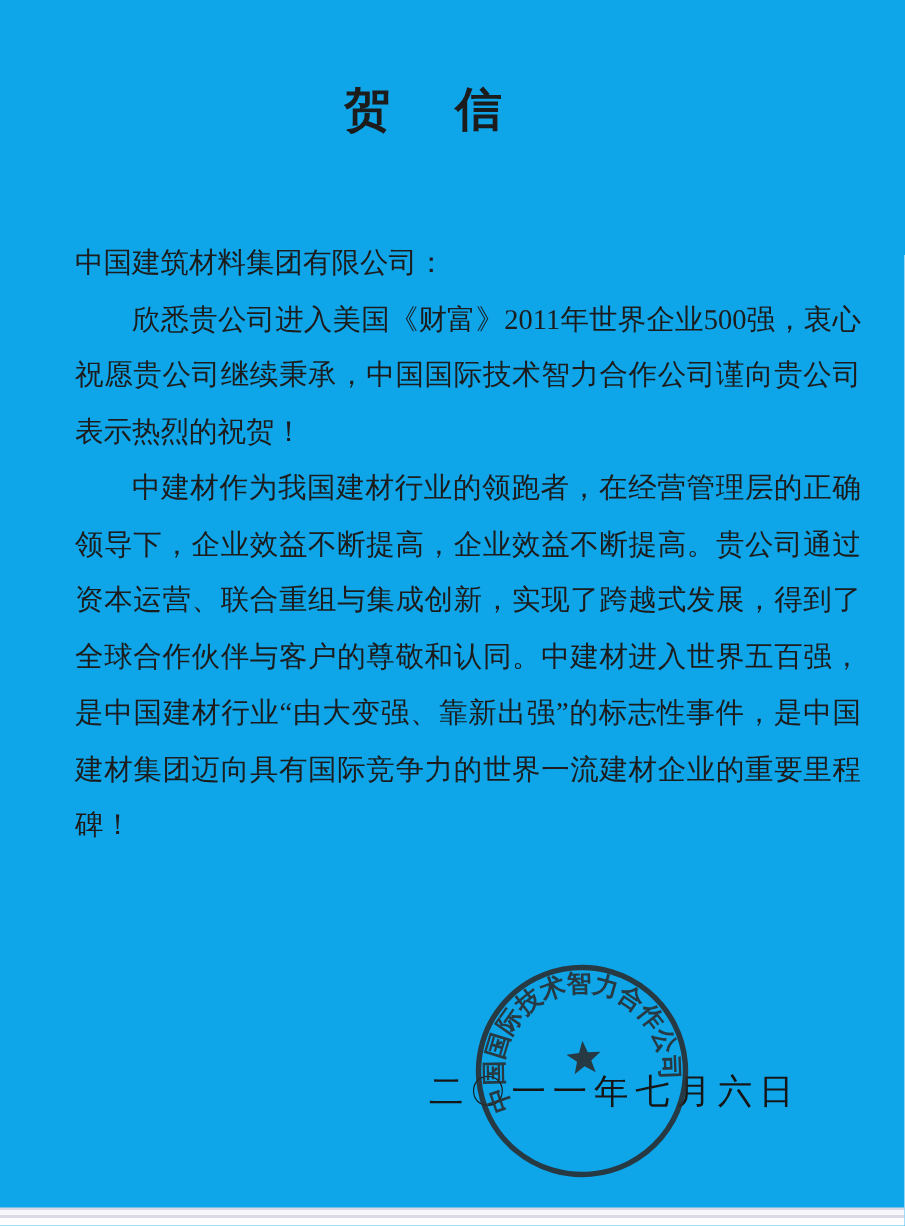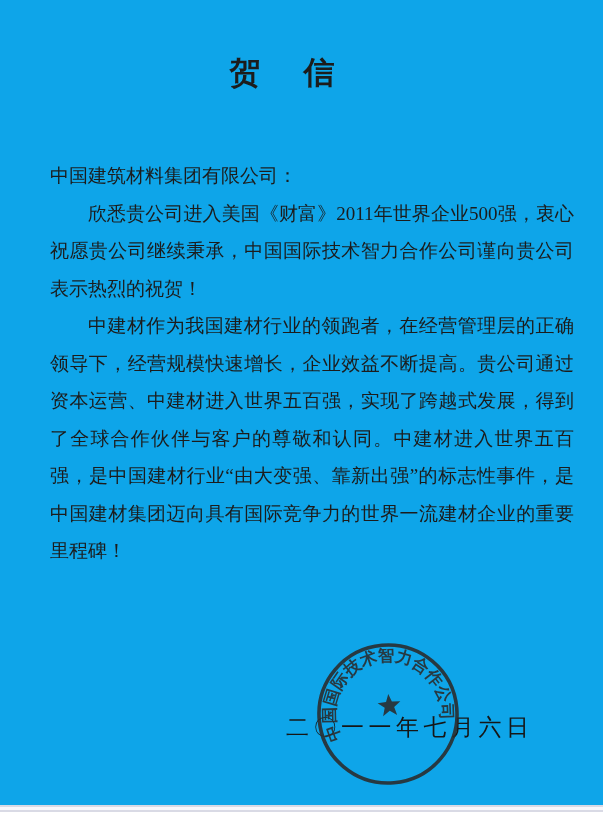--- a/index.html
+++ b/index.html
@@ -67,21 +67,21 @@
 </head>
 <body>
 
 <div class="screen">
 
   <h1 class="title">贺　信</h1>
 
   <div class="body-text">
     <p class="salutation">中国建筑材料集团有限公司：</p>
     <p class="para">欣悉贵公司进入美国《财富》2011年世界企业500强，衷心祝愿贵公司继续秉承，中国国际技术智力合作公司谨向贵公司表示热烈的祝贺！</p>
-    <p class="para">中建材作为我国建材行业的领跑者，在经营管理层的正确领导下，经营规模快速增长，企业效益不断提高。贵公司通过资本运营、中建材进入世界五百强，实现了跨越式发展，得到了全球合作伙伴与客户的尊敬和认同。中建材进入世界五百强，是中国建材行业“由大变强、靠新出强”的标志性事件，是中国建材集团迈向具有国际竞争力的世界一流建材企业的重要里程碑！</p>
+    <p class="para">中建材作为我国建材行业的领跑者，在经营管理层的正确领导下，企业效益不断提高，企业效益不断提高。贵公司通过资本运营、联合重组与集成创新，实现了跨越式发展，得到了全球合作伙伴与客户的尊敬和认同。中建材进入世界五百强，是中国建材行业“由大变强、靠新出强”的标志性事件，是中国建材集团迈向具有国际竞争力的世界一流建材企业的重要里程碑！</p>
   </div>
 
   <div class="date">二〇一一年七月六日</div>
 
   <div class="seal">
     <svg width="148" height="148" viewBox="0 0 148 148">
       <circle cx="74" cy="74" r="69" fill="none" stroke-width="3.6" stroke="#2b2b2b"></circle>
       <path id="sealArc" d="M 25.2 94.7 A 53 53 0 1 1 122.8 94.7" fill="none"></path>
       <text font-size="16.5" fill="#2b2b2b">
         <textPath href="#sealArc" startOffset="0">中国国际技术智力合作公司</textPath>

